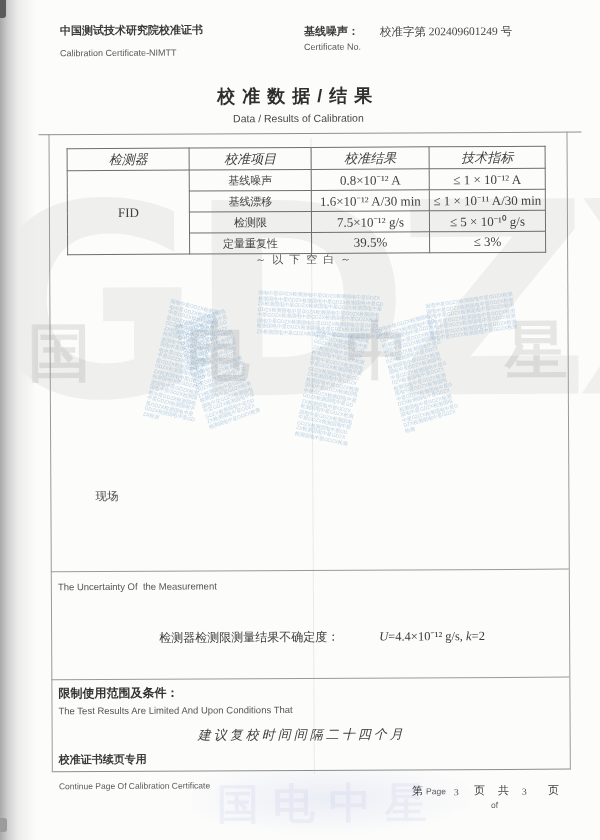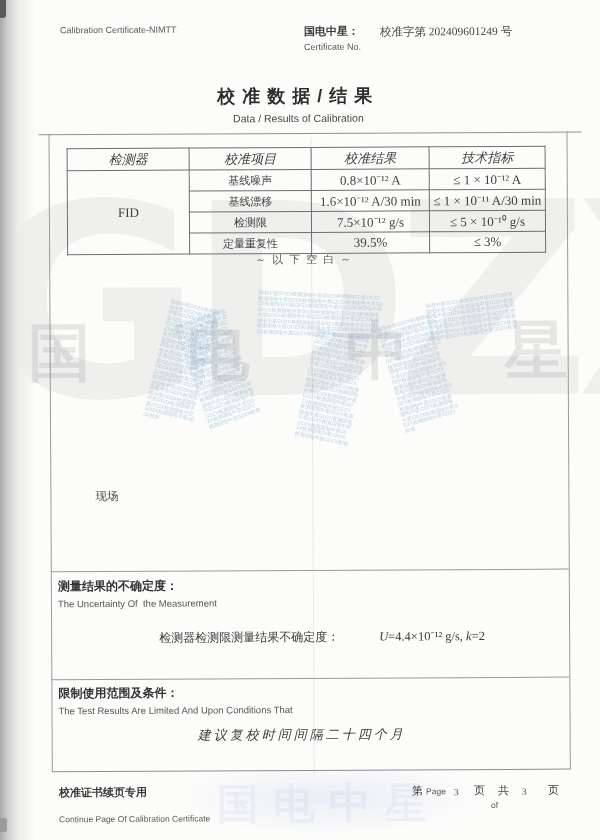--- a/index.html
+++ b/index.html
@@ -61,21 +61,21 @@
     position:absolute;left:215px;top:776px;z-index:0;font-size:42px;font-weight:bold;
     letter-spacing:14px;color:rgba(95,120,200,0.07);user-select:none;
     font-family:"DejaVu Sans", sans-serif;
   }
 
   
   .content{position:absolute;inset:0;z-index:2;color:#3c3c3c;}
 
   .hdr-org{position:absolute;left:62px;top:22px;}
   .hdr-org .cn{font-size:11px;font-weight:bold;color:#3a3a3a;}
-  .hdr-org .en{font-size:9px;color:#5a5a5a;margin-top:2px;}
+  .hdr-org .en{font-size:9px;color:#5a5a5a;margin-top:10px;}
   .hdr-cert{position:absolute;left:306px;top:24px;}
   .hdr-cert .cn{font-size:11px;font-weight:bold;color:#3a3a3a;}
   .hdr-cert .en{font-size:9px;color:#5a5a5a;margin-top:3px;}
   .hdr-cert-no{position:absolute;left:382px;top:25px;font-size:11.5px;color:#474747;font-family:"Liberation Serif", serif;text-align:right;}
 
   .doc-title-cn{position:absolute;left:0;top:84px;width:600px;text-align:center;
     font-size:18px;font-weight:bold;letter-spacing:7px;color:#2e2e2e;}
   .doc-title-en{position:absolute;left:0;top:112px;width:600px;text-align:center;
     font-size:10.5px;color:#474747;}
 
@@ -112,21 +112,21 @@
   .sec-limit{position:absolute;left:57px;top:684px;}
 
   .uncert-stmt{position:absolute;left:158px;top:628px;font-size:12px;color:#3a3a3a;}
   .uncert-stmt .formula{font-family:"Liberation Serif", serif;font-size:12.5px;margin-left:40px;}
   .uncert-stmt .it{font-style:italic;}
 
   .limit-note{position:absolute;left:0;top:726px;width:600px;text-align:center;
     font-size:13px;letter-spacing:3px;color:#3d3d3d;
     font-family:"Liberation Serif", serif;font-style:italic;}
 
-  .ftr-left{position:absolute;left:57px;top:784px;}
+  .ftr-left{position:absolute;left:57px;top:751px;}
   .ftr-left .cn{font-size:11px;font-weight:bold;color:#3a3a3a;}
   .ftr-left .en{font-size:8.5px;color:#5a5a5a;margin-top:14px;}
   .ftr-page{position:absolute;left:410px;top:784px;width:160px;font-size:11px;color:#3f3f3f;}
   .ftr-page .row{display:flex;align-items:flex-start;}
   .pg-block{display:flex;flex-direction:column;align-items:flex-start;}
   .pg-block .en{font-size:8.5px;color:#5a5a5a;margin-top:2px;}
   .pg-num{font-size:9.5px;font-family:"Liberation Serif", serif;margin-top:4px;color:#444;}
   .sp{display:inline-block;}
 </style>
 </head>
@@ -151,25 +151,26 @@
       <div class="stripe s5">国电中星GDZX检测国电中星GDZX检测国电中星GDZX检测国电中星GDZX检测国电中星GDZX检测国电中星GDZX检测国电中星GDZX检测国电中星GDZX检测国电中星GDZX检测国电中星GDZX检测国电中星GDZX检测国电中星GDZX检测国电中星GDZX检测国电中星GDZX检测国电中星GDZX检测国电中星GDZX检测国电中星GDZX检测国电中星GDZX检测国电中星GDZX检测国电中星GDZX检测国电中星GDZX检测国电中星GDZX检测国电中星GDZX检测国电中星GDZX检测</div>
       <div class="stripe s6">国电中星GDZX检测国电中星GDZX检测国电中星GDZX检测国电中星GDZX检测国电中星GDZX检测国电中星GDZX检测国电中星GDZX检测国电中星GDZX检测国电中星GDZX检测国电中星GDZX检测国电中星GDZX检测国电中星GDZX检测国电中星GDZX检测国电中星GDZX检测国电中星GDZX检测国电中星GDZX检测国电中星GDZX检测国电中星GDZX检测国电中星GDZX检测国电中星GDZX检测国电中星GDZX检测国电中星GDZX检测国电中星GDZX检测国电中星GDZX检测</div>
     </div>
     <div class="fold-line"></div>
     <div class="stamp-ghost"></div>
     <div class="stamp-ghost-text">国电中星</div>
 
     <div class="content">
 
       <div class="hdr-org">
+        <div class="cn">中国测试技术研究院校准证书</div>
         <div class="en">Calibration Certificate-NIMTT</div>
       </div>
 
       <div class="hdr-cert">
-        <div class="cn">国电中星：</div>
+        <div class="cn">基线噪声：</div>
         <div class="en">Certificate No.</div>
       </div>
       <div class="hdr-cert-no">校准字第 202409601249 号</div>
 
       <div class="doc-title-cn">校准数据/结果</div>
       <div class="doc-title-en">Data / Results of Calibration</div>
       <div class="rule-title"></div>
 
       <div class="outer-box"></div>
       <div class="divider-1"></div>
@@ -213,21 +214,20 @@
             <td class="cell-num">≤ 3%</td>
           </tr>
         </tbody>
       </table>
 
       <div class="blank-note">～以下空白～</div>
 
       <div class="location">现场</div>
 
       <div class="sec-uncert">
-        <div class="sec-title-cn">测量结果的不确定度：</div>
         <div class="sec-title-en">The Uncertainty Of&nbsp;&nbsp;the Measurement</div>
       </div>
       <div class="uncert-stmt">
         <span>检测器检测限测量结果不确定度：</span><span class="formula"><span class="it">U</span><span>=4.4×10⁻¹² g/s, </span><span class="it">k</span><span>=2</span></span>
       </div>
 
       <div class="sec-limit">
         <div class="sec-title-cn">限制使用范围及条件：</div>
         <div class="sec-title-en">The Test Results Are Limited And Upon Conditions That</div>
       </div>

